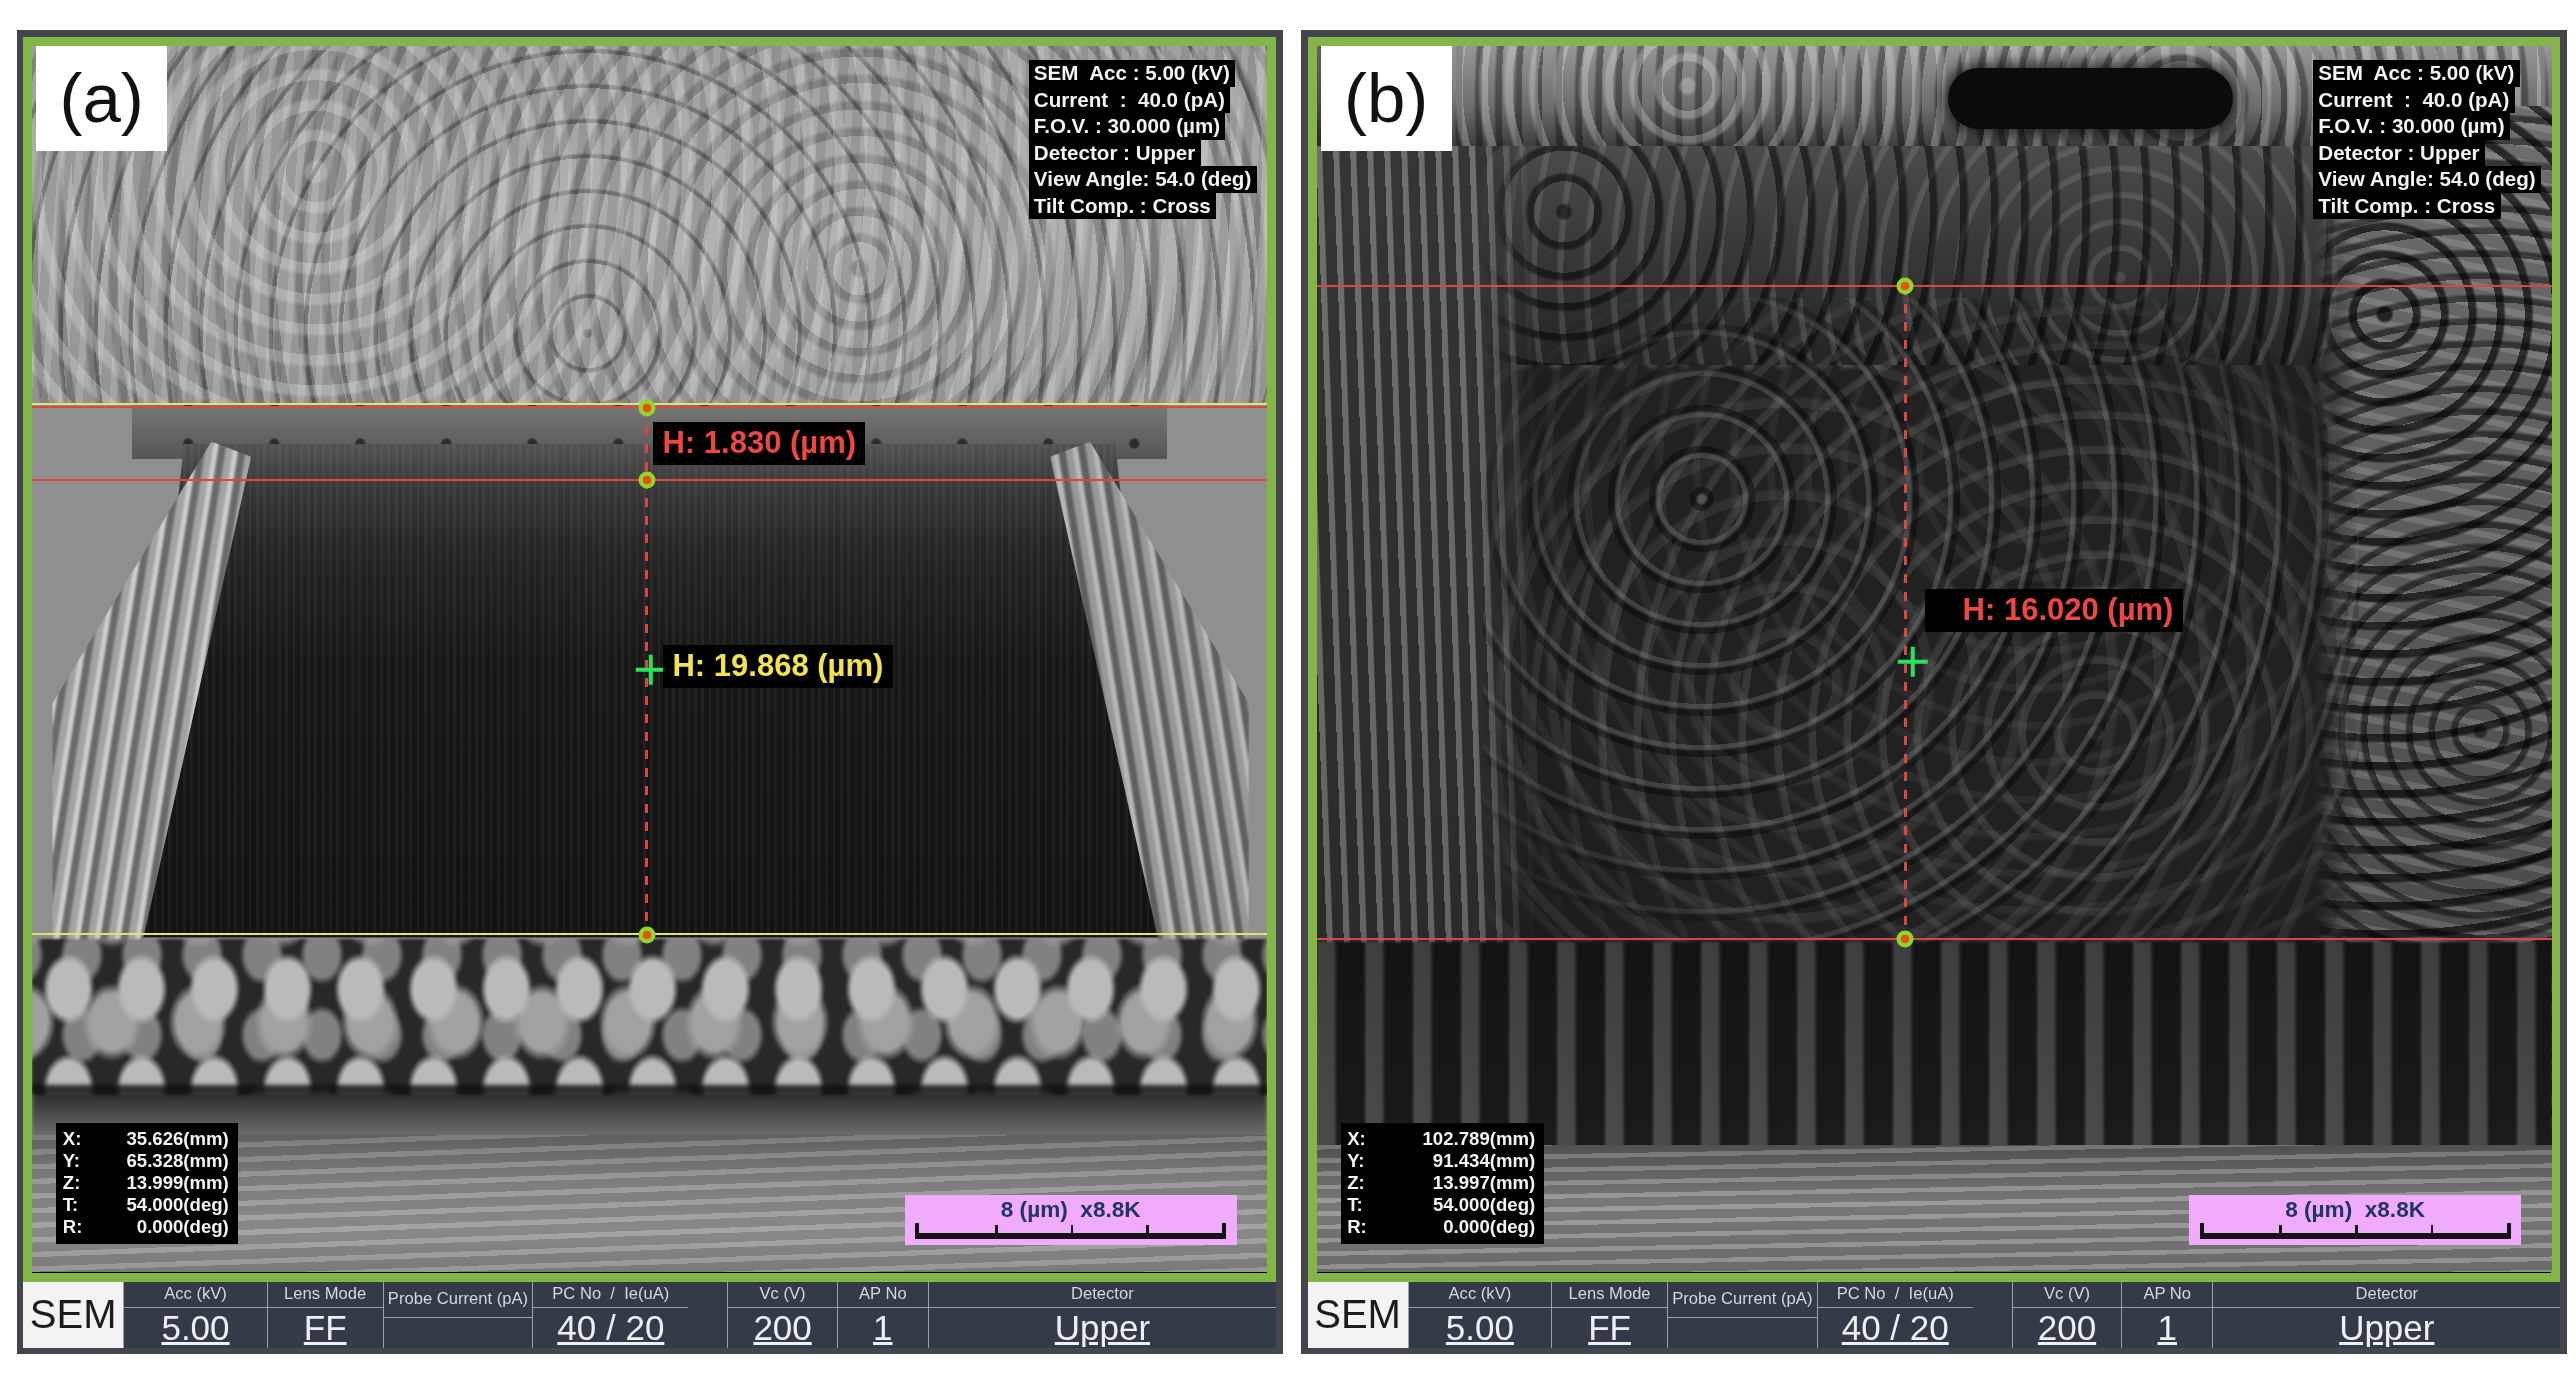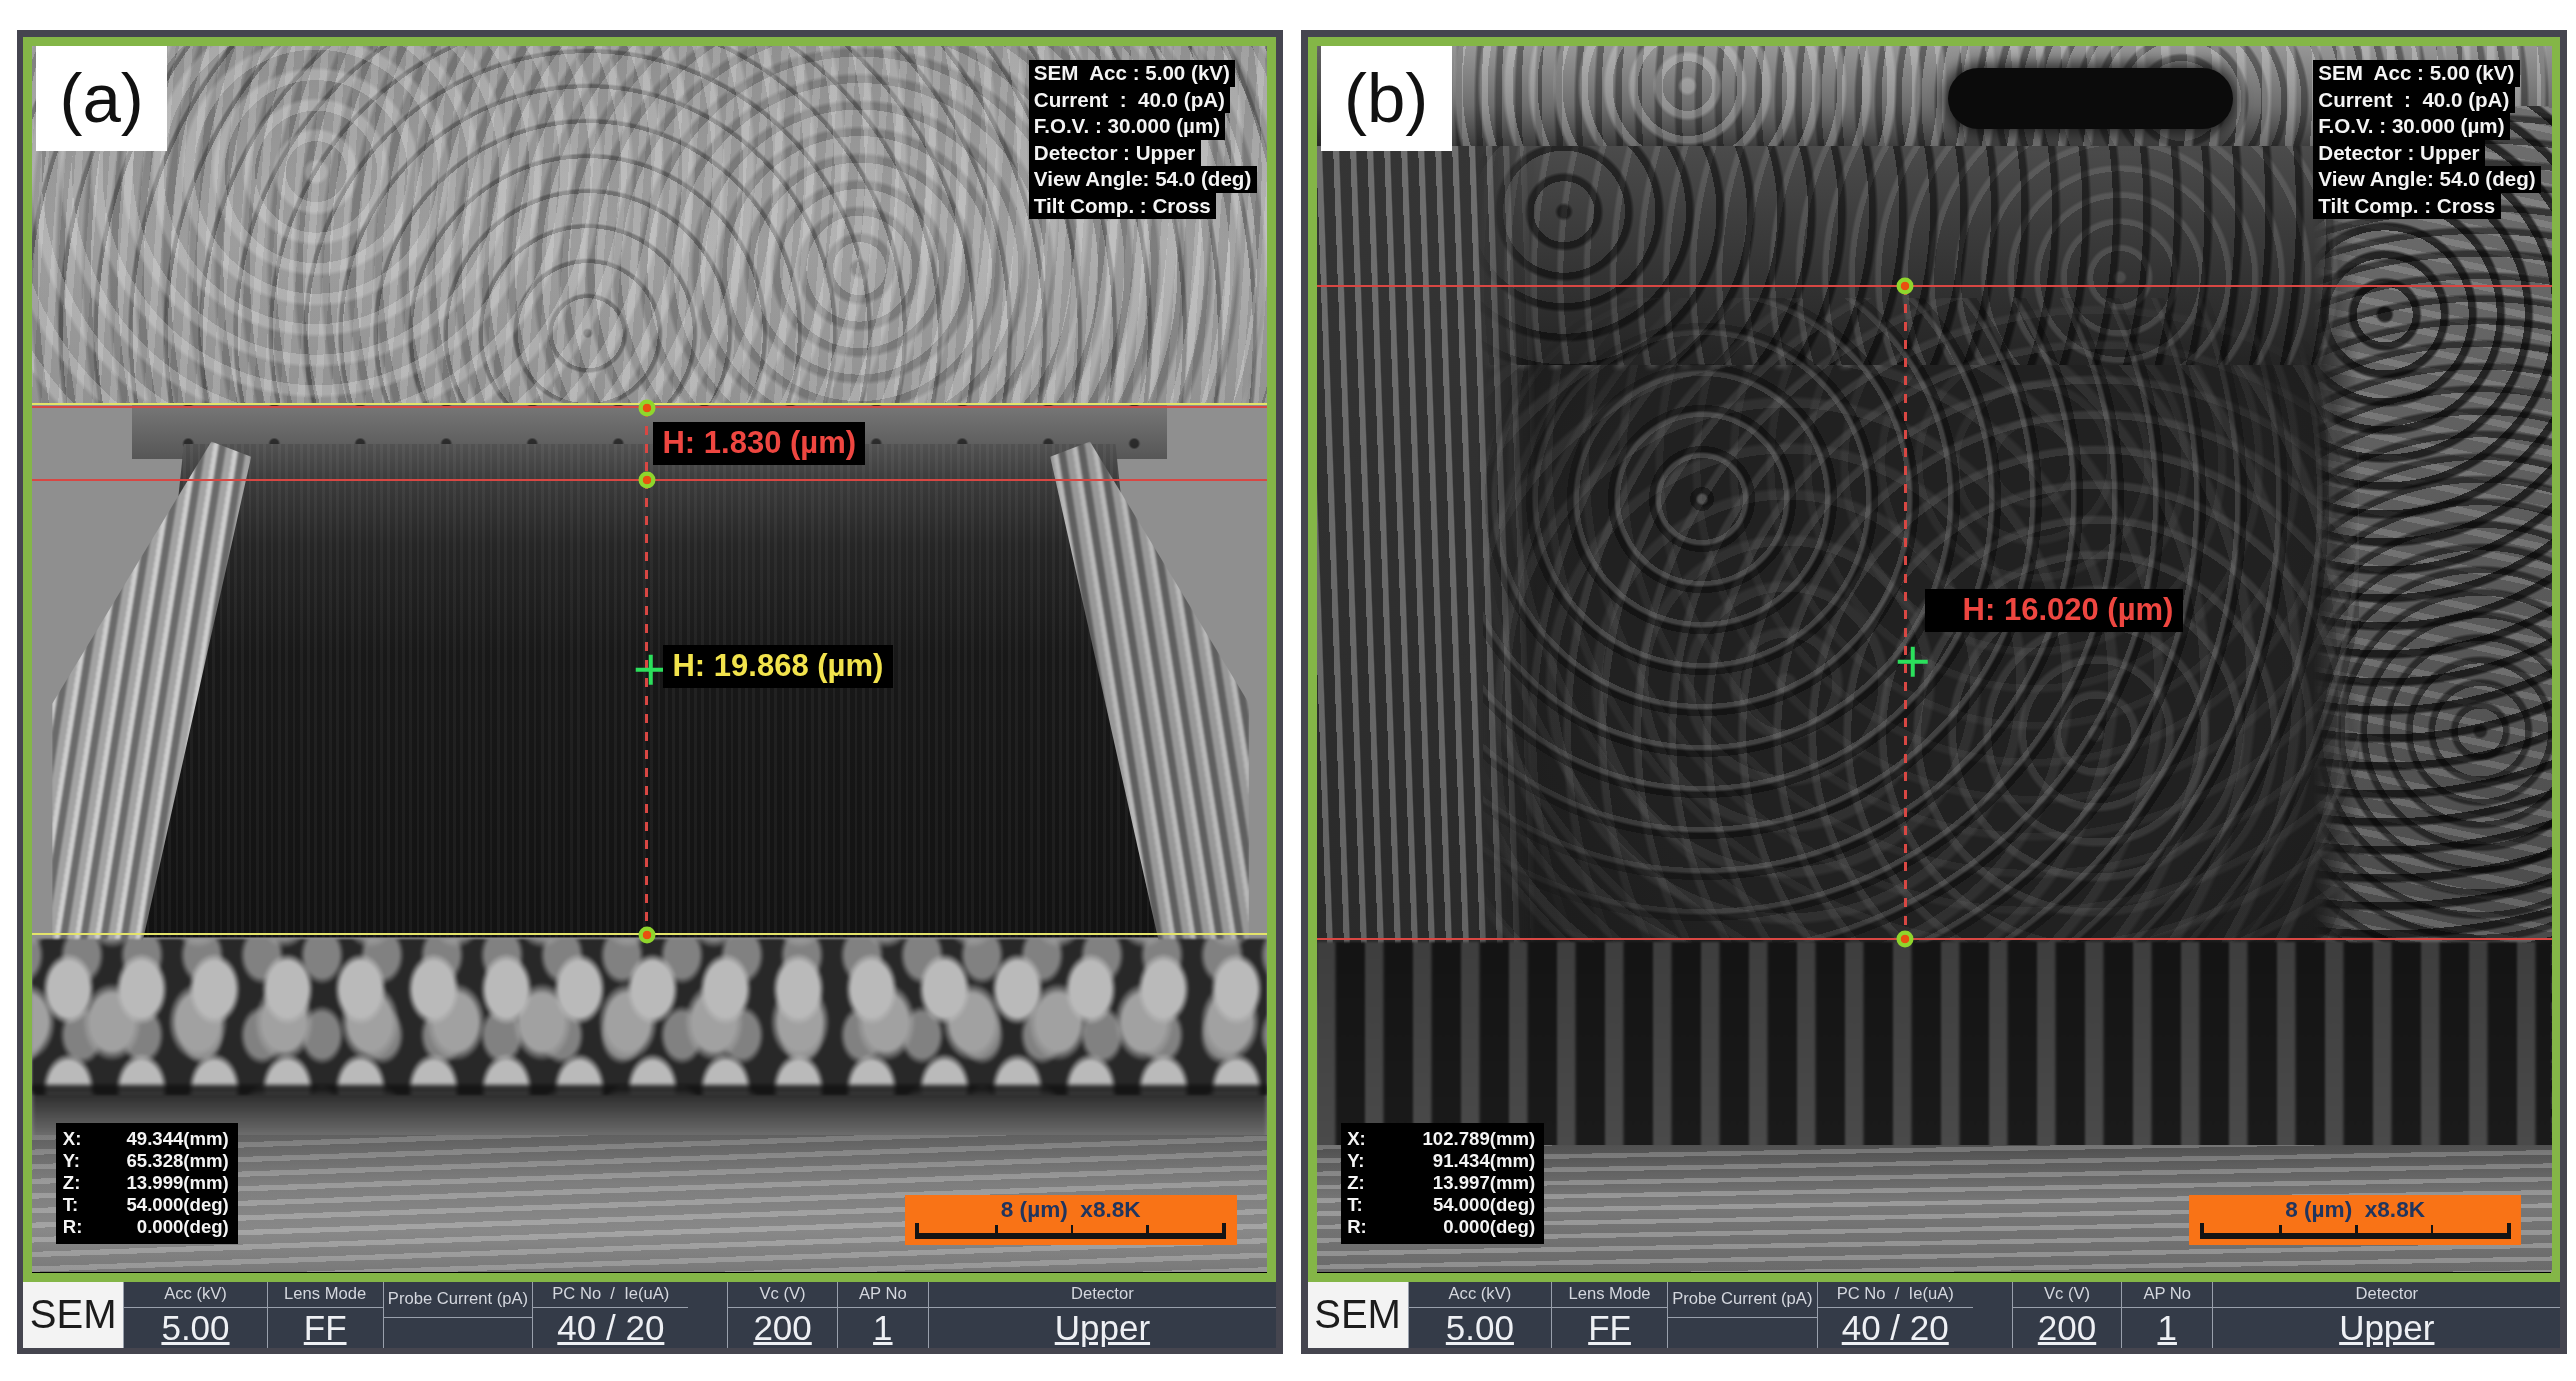--- a/index.html
+++ b/index.html
@@ -186,21 +186,21 @@
       linear-gradient(#2be05c,#2be05c) center/4px 100% no-repeat;
   }
   .mlabel { position:absolute; z-index:7;
     background:#000; padding:3.3px 9.3px 4.6px 9.3px;
     font-size:31px; font-weight:bold; white-space:pre;
   }
   .mlabel.red { color:#ee4640; }
   .mlabel.yellow { color:#f2e34c; }
 
   .scalebar { position:absolute; right:30.5px; bottom:26.5px; width:332px; height:50px;
-    background:#f97316; z-index:8; padding:2.7px 10.6px 0 10.6px;
+    background:#f0abfc; z-index:8; padding:2.7px 10.6px 0 10.6px;
   }
   .scalebar .sctext { text-align:center; font-size:22.6px; font-weight:bold;
     color:#21355e; white-space:pre; line-height:24px;
   }
   .scalebar .ruler { position:relative; height:16px; margin-top:1.3px;
     border-left:4.6px solid #141414; border-right:4.6px solid #141414; border-bottom:6px solid #141414;
   }
   .scalebar .tick { position:absolute; bottom:0; width:2.7px; height:8px; background:#141414; }
   .scalebar .t25 { left:25%; } .scalebar .t50 { left:50%; } .scalebar .t75 { left:75%; }
 
@@ -256,21 +256,21 @@
         <div class="ibline">Current  :  40.0 (pA)</div>
         <div class="ibline">F.O.V. : 30.000 (µm)</div>
         <div class="ibline">Detector : Upper</div>
         <div class="ibline">View Angle: 54.0 (deg)</div>
         <div class="ibline">Tilt Comp. : Cross</div>
       </div>
 
       <div class="stage-box">
         <div class="stage-row">
           <span class="sk">X:</span>
-          <span class="sv">49.344(mm)</span>
+          <span class="sv">35.626(mm)</span>
         </div>
         <div class="stage-row">
           <span class="sk">Y:</span>
           <span class="sv">65.328(mm)</span>
         </div>
         <div class="stage-row">
           <span class="sk">Z:</span>
           <span class="sv">13.999(mm)</span>
         </div>
         <div class="stage-row">

